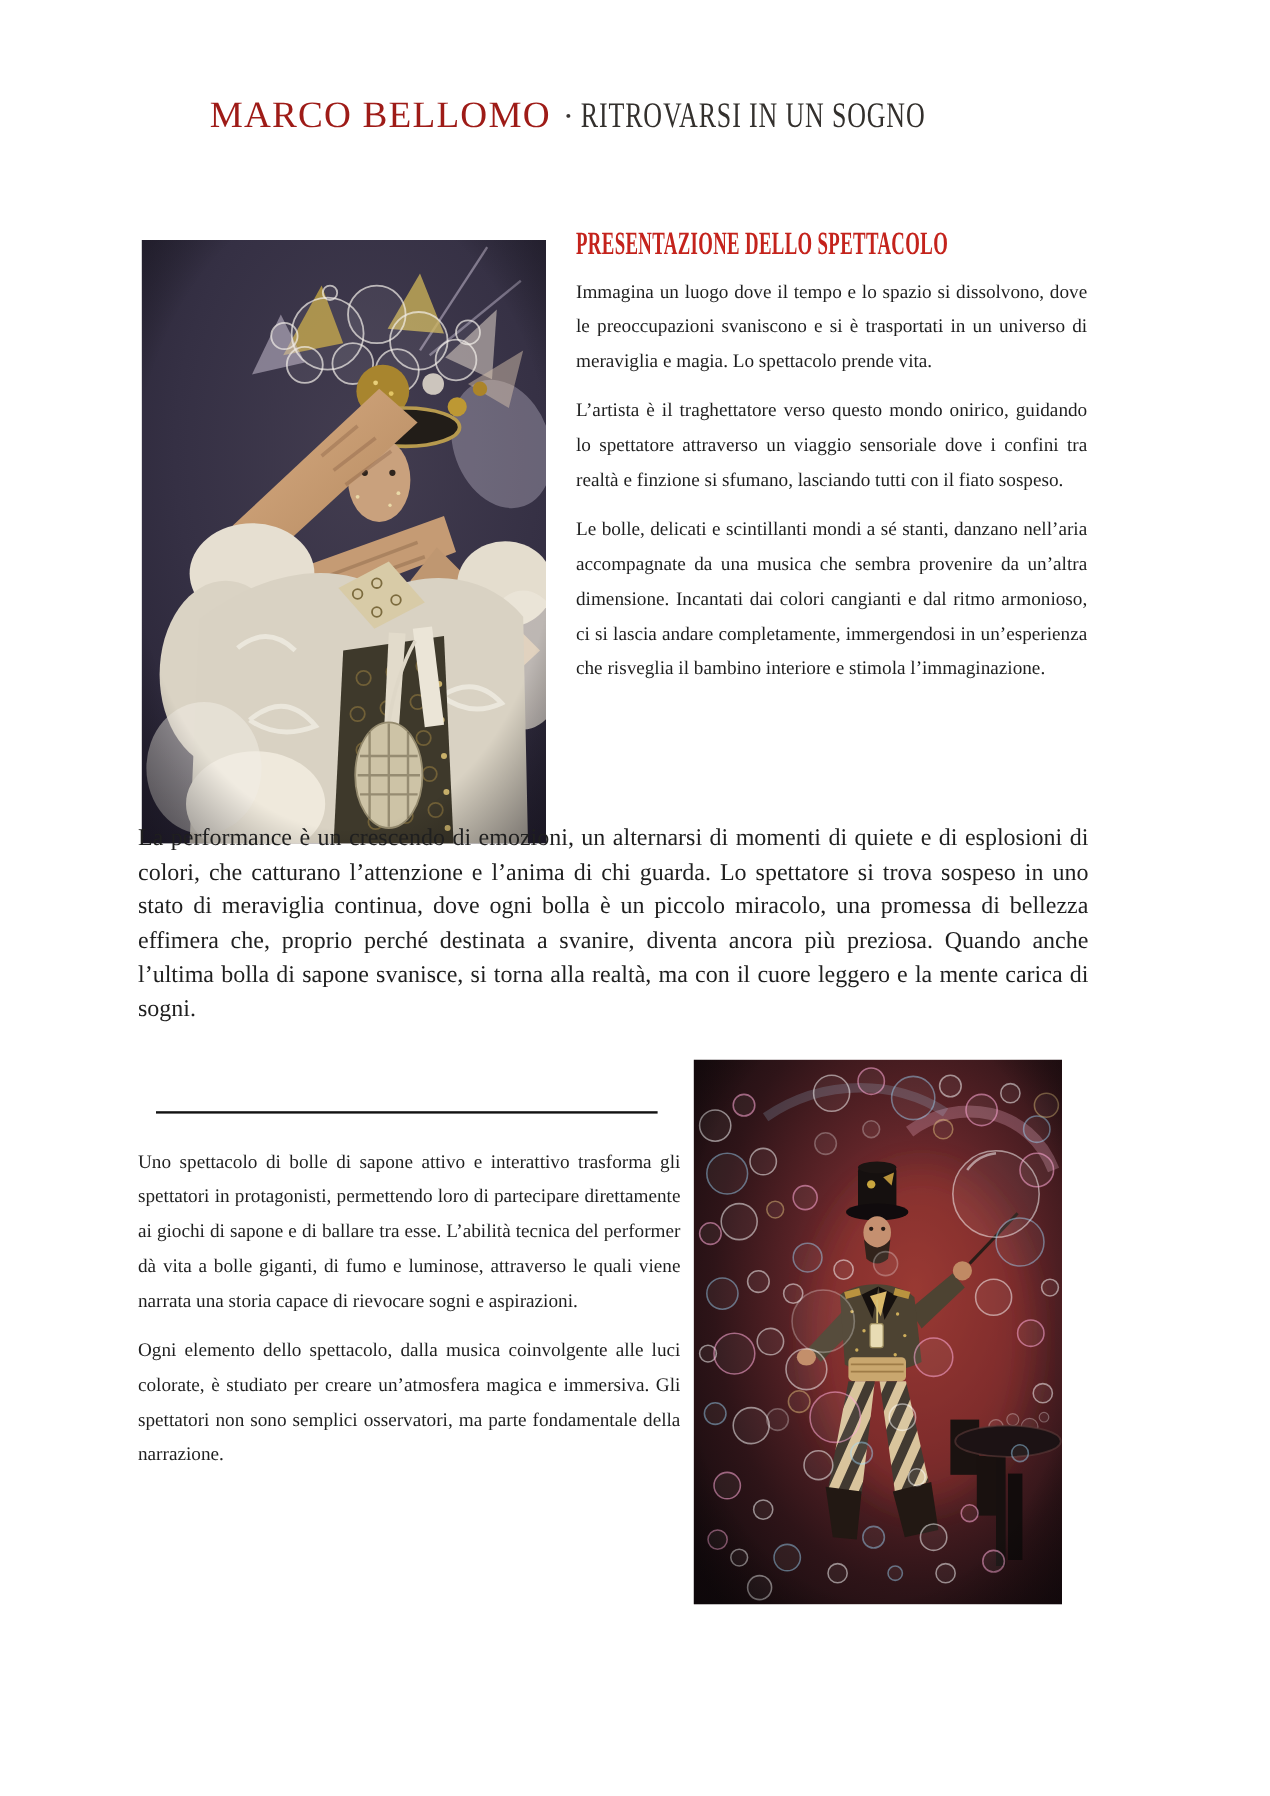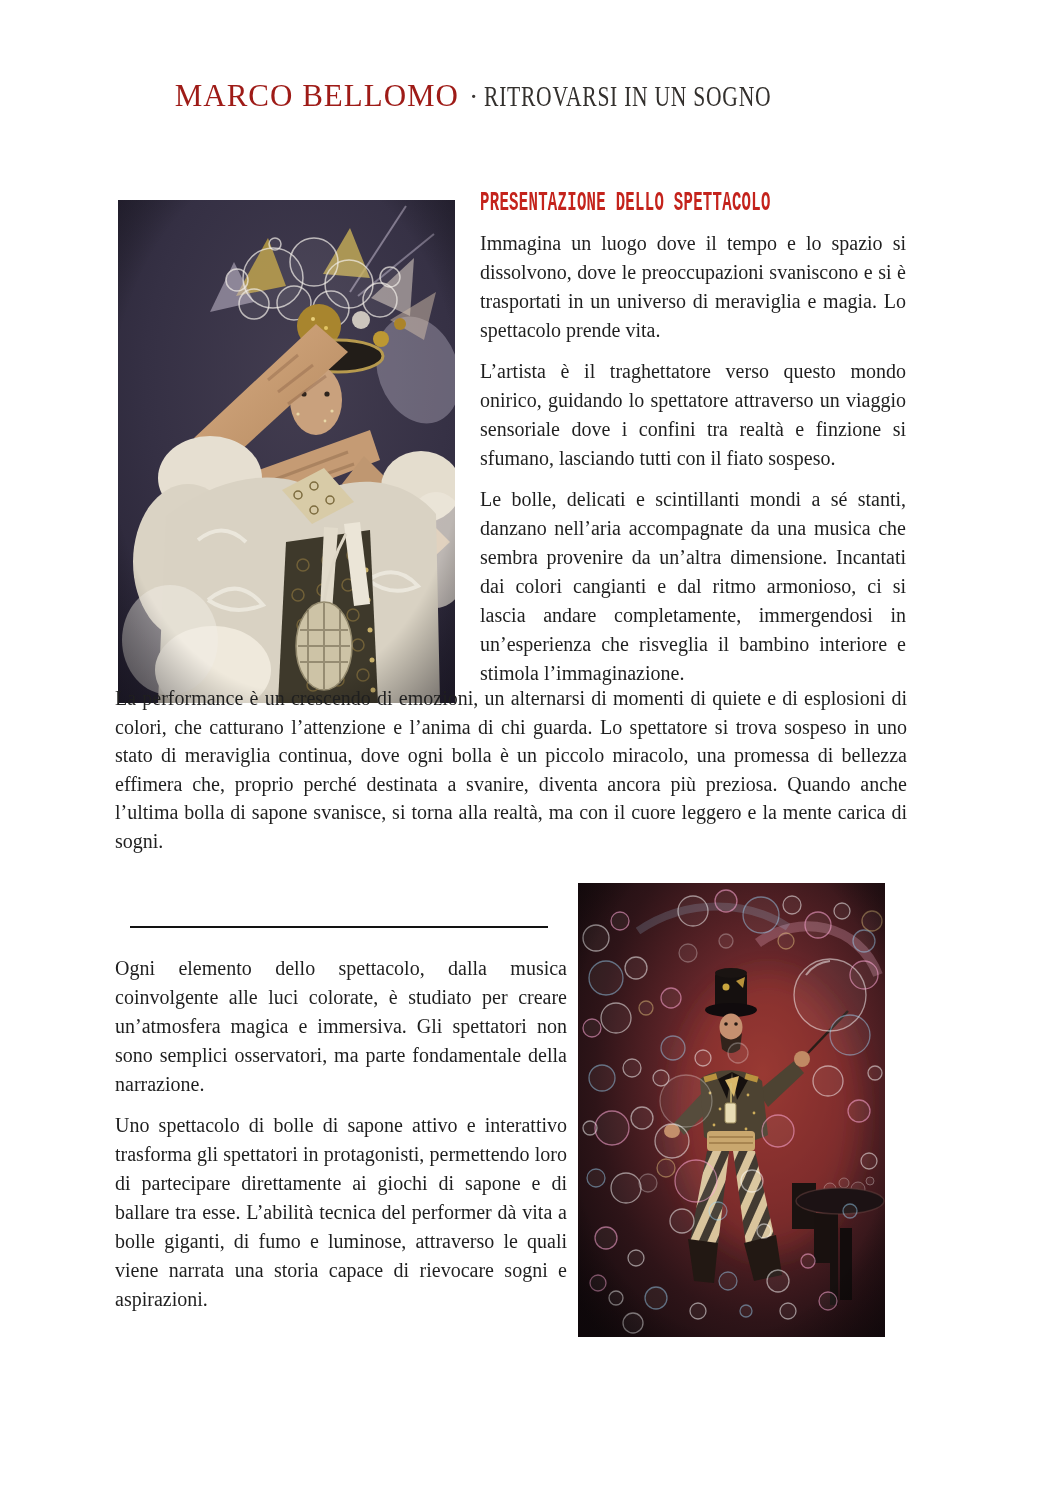--- a/index.html
+++ b/index.html
@@ -12,24 +12,24 @@
   .doc-header .artist{color:#9e1b17;font-size:31px;letter-spacing:1px;}
   .doc-header .sep{color:#3a3634;font-size:28px;margin:0 6px 0 10px;}
   .doc-header .show-title{display:inline-block;transform:scaleX(.72);transform-origin:left center;
     color:#33302d;font-size:30px;letter-spacing:1px;}
   .doc-footer{position:absolute;top:1400px;left:0;right:0;text-align:left;white-space:nowrap;}
   .doc-footer .artist{color:#9e1b17;font-size:19px;letter-spacing:.5px;}
   .doc-footer .sep{color:#3a3634;font-size:18px;margin:0 4px 0 2px;}
   .doc-footer .show-title{display:inline-block;transform:scaleX(.9);transform-origin:left center;
     color:#33302d;font-size:17px;word-spacing:5px;letter-spacing:.5px;}
   
-  .section-heading{color:#c4231c;font-weight:bold;font-size:27px;line-height:27px;margin:0 0 12px 0;white-space:nowrap;font-family:Liberation Mono, monospace;}
+  .section-heading{color:#c4231c;font-weight:bold;font-size:27px;line-height:27px;margin:0 0 12px 0;white-space:nowrap;}
   .section-heading span{display:inline-block;transform:scaleX(.58);transform-origin:left center;letter-spacing:.5px;}
   
-  .body-col p{font-size:20px;line-height:29px;text-align:justify;margin:0 0 12px 0;}
+  .body-col p{font-size:16px;line-height:29px;text-align:justify;margin:0 0 12px 0;}
   .presentation-col{position:absolute;left:480px;top:190px;width:426px;}
   .performance-paragraph{position:absolute;left:115px;top:684px;width:792px;
     font-size:20px;line-height:28.5px;text-align:justify;margin:0;}
   .description-col{position:absolute;left:115px;top:954px;width:452px;}
   .divider{position:absolute;left:130px;top:926px;width:418px;height:2px;background:#121212;}
   
   .photo{position:absolute;display:block;}
   .photo svg{display:block;width:100%;height:100%;}
   .photo1{left:118px;top:200px;width:337px;height:503px;}
   .photo2{left:578px;top:883px;width:307px;height:454px;}
@@ -155,22 +155,22 @@
     <p>Immagina un luogo dove il tempo e lo spazio si dissolvono, dove le preoccupazioni svaniscono e si è trasportati in un universo di meraviglia e magia. Lo spettacolo prende vita.</p>
     <p>L’artista è il traghettatore verso questo mondo onirico, guidando lo spettatore attraverso un viaggio sensoriale dove i confini tra realtà e finzione si sfumano, lasciando tutti con il fiato sospeso.</p>
     <p>Le bolle, delicati e scintillanti mondi a sé stanti, danzano nell’aria accompagnate da una musica che sembra provenire da un’altra dimensione. Incantati dai colori cangianti e dal ritmo armonioso, ci si lascia andare completamente, immergendosi in un’esperienza che risveglia il bambino interiore e stimola l’immaginazione.</p>
   </div>
 
   <p class="performance-paragraph">La performance è un crescendo di emozioni, un alternarsi di momenti di quiete e di esplosioni di colori, che catturano l’attenzione e l’anima di chi guarda. Lo spettatore si trova sospeso in uno stato di meraviglia continua, dove ogni bolla è un piccolo miracolo, una promessa di bellezza effimera che, proprio perché destinata a svanire, diventa ancora più preziosa. Quando anche l’ultima bolla di sapone svanisce, si torna alla realtà, ma con il cuore leggero e la mente carica di sogni.</p>
 
   <div class="divider"></div>
 
   <div class="description-col body-col">
+    <p>Uno spettacolo di bolle di sapone attivo e interattivo trasforma gli spettatori in protagonisti, permettendo loro di partecipare direttamente ai giochi di sapone e di ballare tra esse. L’abilità tecnica del performer dà vita a bolle giganti, di fumo e luminose, attraverso le quali viene narrata una storia capace di rievocare sogni e aspirazioni.</p>
     <p>Ogni elemento dello spettacolo, dalla musica coinvolgente alle luci colorate, è studiato per creare un’atmosfera magica e immersiva. Gli spettatori non sono semplici osservatori, ma parte fondamentale della narrazione.</p>
-    <p>Uno spettacolo di bolle di sapone attivo e interattivo trasforma gli spettatori in protagonisti, permettendo loro di partecipare direttamente ai giochi di sapone e di ballare tra esse. L’abilità tecnica del performer dà vita a bolle giganti, di fumo e luminose, attraverso le quali viene narrata una storia capace di rievocare sogni e aspirazioni.</p>
   </div>
 
   <div class="photo photo2">
     <svg viewBox="0 0 307 454" preserveAspectRatio="none">
       <defs>
         <radialGradient id="bg2" cx="60%" cy="42%" r="78%">
           <stop offset="0%" stop-color="#8c3a35"></stop>
             <stop offset="35%" stop-color="#64262a"></stop>
             <stop offset="70%" stop-color="#2e1418"></stop>
             <stop offset="100%" stop-color="#140b0e"></stop>

